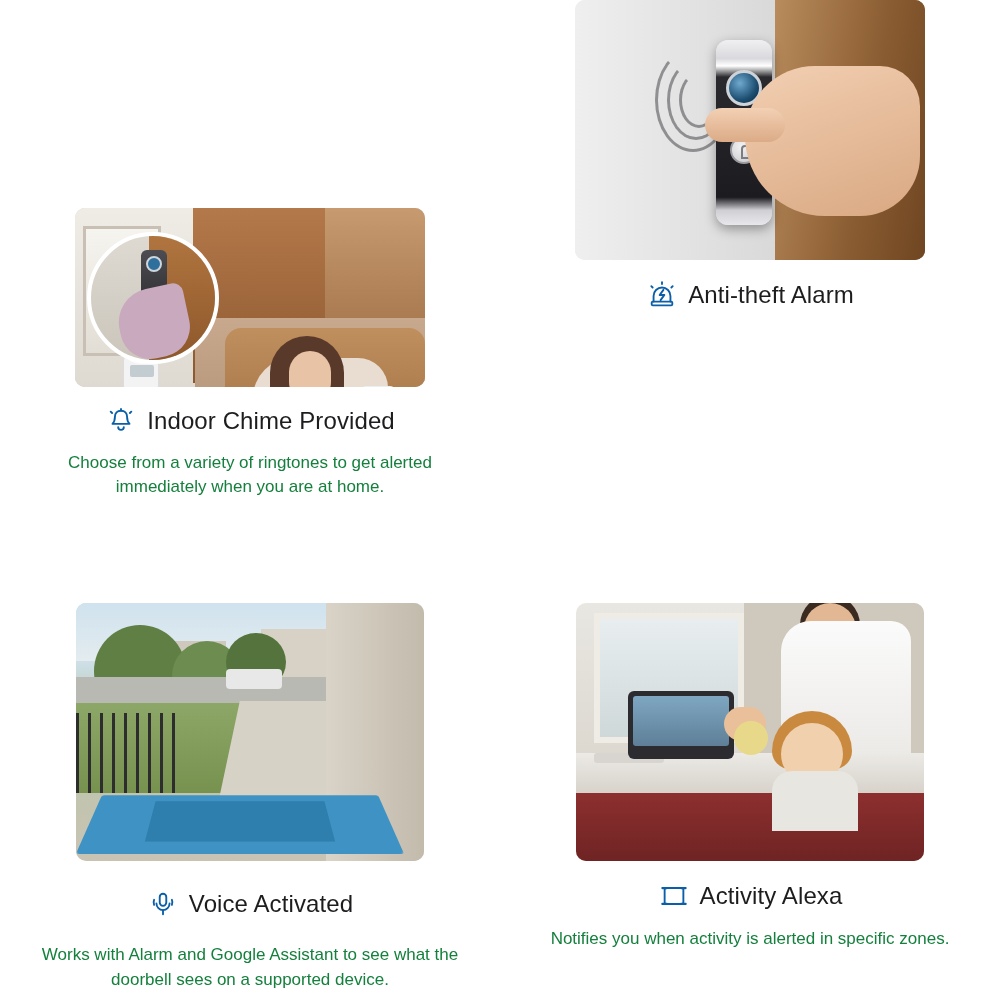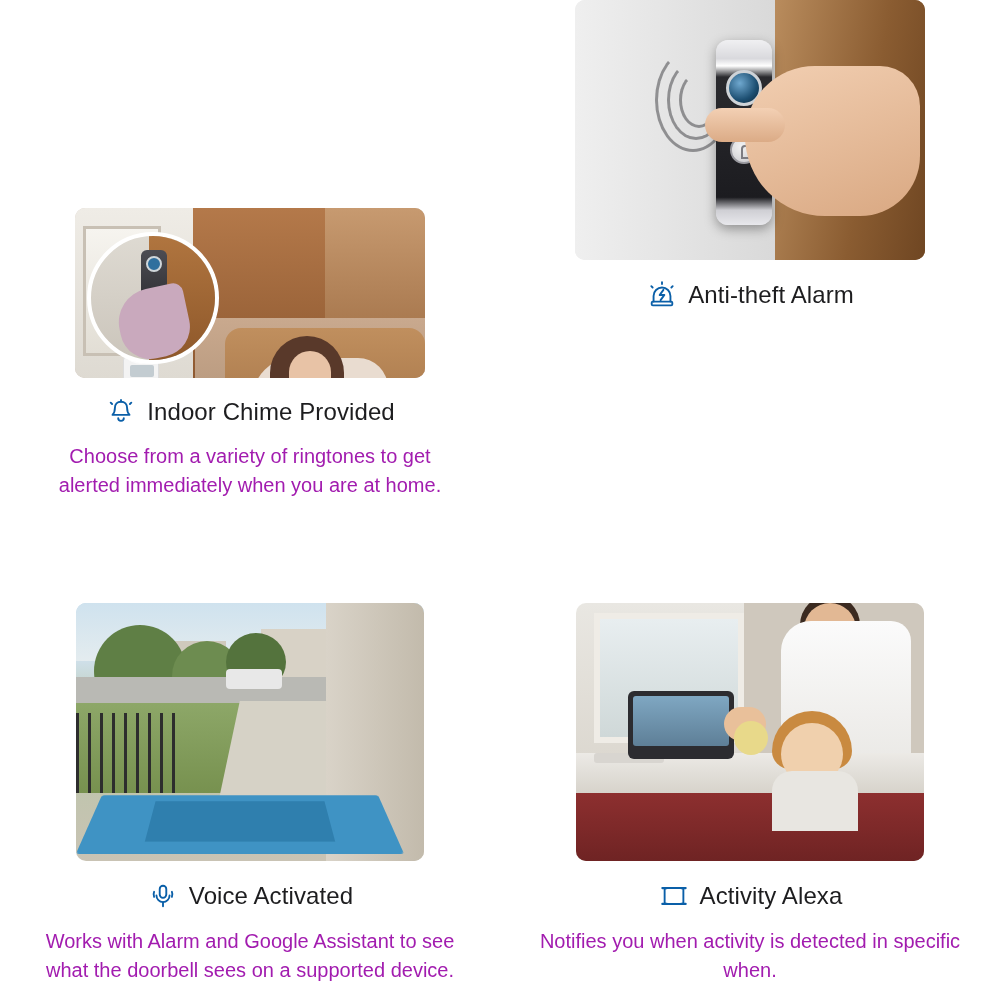--- a/index.html
+++ b/index.html
@@ -30,21 +30,21 @@
   }
   .cell {
     position: relative;
     display: flex;
     flex-direction: column;
     align-items: center;
     padding: 0;
   }
   .cell.tl { padding-top: 208px; }
   .cell.tr { }
-  .cell.bl { padding-top: 103px; }
+  .cell.bl { padding-top: 103px; gap: 8px; }
   .cell.br { padding-top: 103px; }
 
   .photo {
     width: 350px;
     height: 260px;
     border-radius: 10px;
     overflow: hidden;
     position: relative;
     background: #dcdcdc;
   }
@@ -69,23 +69,23 @@
     height: 32px;
     display: flex;
     align-items: center;
     justify-content: center;
     flex: none;
   }
   .desc {
     margin-top: 14px;
     width: 420px;
     text-align: center;
-    font-size: 20px;
+    font-size: 17px;
     line-height: 1.45;
-    color: #a21caf;
+    color: #15803d;
   }
   .desc.wide { width: 440px; }
 
   
   .p1 { background: linear-gradient(160deg,#d9cfc6 0%, #cbbdb2 55%, #b9a99c 100%); }
   .p1 .wall-left {
     position:absolute; left:0; top:0; width:120px; height:100%;
     background: linear-gradient(180deg,#efece6,#dedad2);
   }
   .p1 .window {
@@ -376,17 +376,17 @@
       </div>
       <div class="caption-row">
         <span class="icon-box">
           <svg width="30" height="30" viewBox="0 0 32 32" fill="none" stroke="#0a5fa8" stroke-width="2" stroke-linecap="round" stroke-linejoin="round">
             <rect x="6" y="7.5" width="20" height="17" rx="1.5"></rect>
             <path d="M3.6 7.5h4.8M23.6 7.5h4.8M3.6 24.5h4.8M23.6 24.5h4.8" stroke-width="2.4"></path>
           </svg>
         </span>
         <span class="caption-title">Activity Alexa</span>
       </div>
-      <div class="desc wide">Notifies you when activity is detected in specific when.</div>
+      <div class="desc wide">Notifies you when activity is alerted in specific zones.</div>
     </div>
 
   </div>
 </div>
 
 </body></html>

